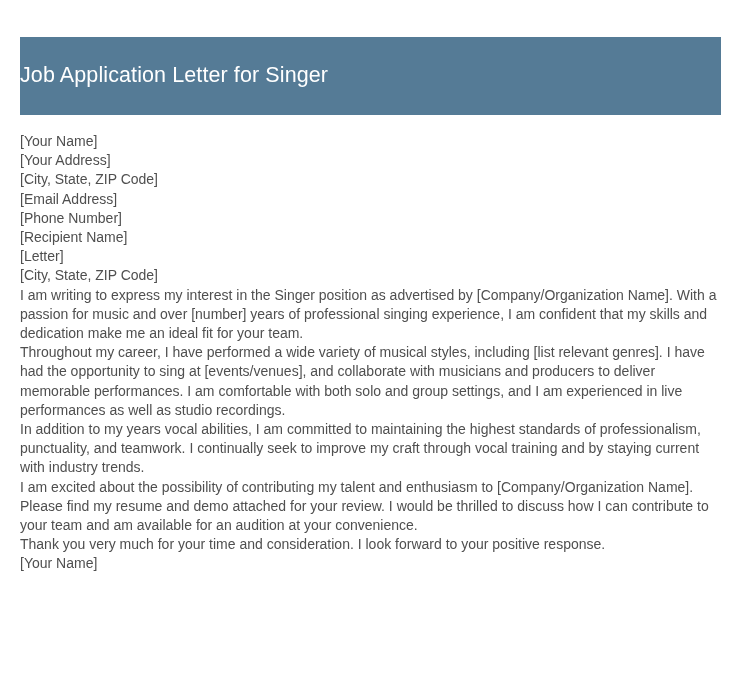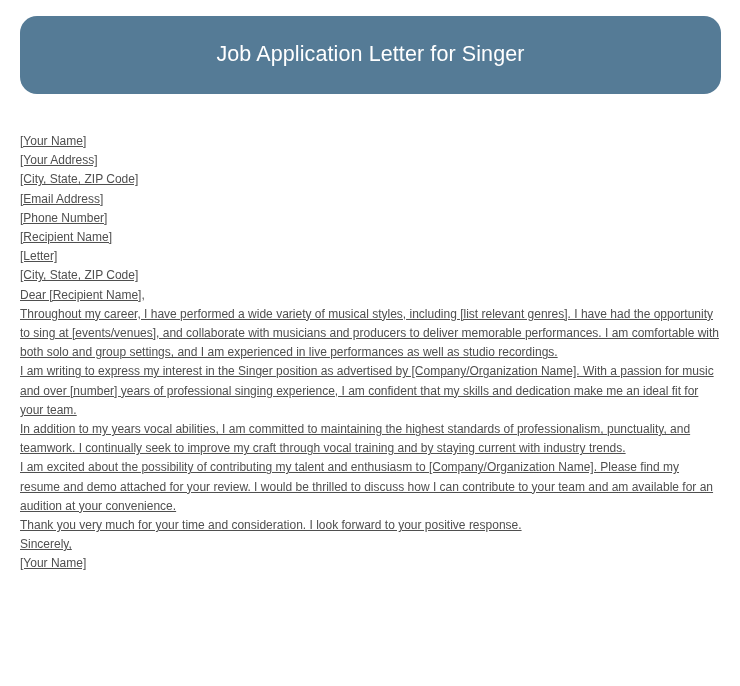--- a/index.html
+++ b/index.html
@@ -18,29 +18,28 @@
     position: relative;
     width: 740px;
     height: 686px;
     background: #ffffff;
   }
 
   
   .header-banner {
     position: absolute;
     left: 20px;
-    top: 16px;
+    top: 37px;
     width: 701px;
     height: 78px;
     background: #557b96;
     display: flex;
     align-items: center;
-    justify-content: center;
+    justify-content: flex-start;
     box-sizing: border-box;
-    border-radius: 17px;
   }
   .header-title {
     color: #ffffff;
     font-size: 21.5px;
     font-weight: 400;
     line-height: 1.2;
     letter-spacing: 0.1px;
     text-align: center;
     white-space: nowrap;
   }
@@ -48,28 +47,27 @@
   
   .letter-body {
     position: absolute;
     left: 20px;
     top: 132px;
     width: 702px;
   }
   .letter-line,
   .letter-para {
     color: #4f4f4f;
-    font-size: 12px;
+    font-size: 14px;
     line-height: 19.2px;
     font-weight: 400;
     margin: 0;
     padding: 0;
     text-align: left;
     word-wrap: break-word;
-    text-decoration: underline;
   }
   .letter-para {
     max-width: 702px;
   }
 </style>
 </head>
 <body>
 
 <div class="page">
 
@@ -81,25 +79,23 @@
 
     <div class="letter-line">[Your Name]</div>
     <div class="letter-line">[Your Address]</div>
     <div class="letter-line">[City, State, ZIP Code]</div>
     <div class="letter-line">[Email Address]</div>
     <div class="letter-line">[Phone Number]</div>
     <div class="letter-line">[Recipient Name]</div>
     <div class="letter-line">[Letter]</div>
     <div class="letter-line">[City, State, ZIP Code]</div>
 
-    <div class="letter-line">Dear [Recipient Name],</div>
 
+    <p class="letter-para">I am writing to express my interest in the Singer position as advertised by [Company/Organization Name]. With a passion for music and over [number] years of professional singing experience, I am confident that my skills and dedication make me an ideal fit for your team.</p>
     <p class="letter-para">Throughout my career, I have performed a wide variety of musical styles, including [list relevant genres]. I have had the opportunity to sing at [events/venues], and collaborate with musicians and producers to deliver memorable performances. I am comfortable with both solo and group settings, and I am experienced in live performances as well as studio recordings.</p>
-    <p class="letter-para">I am writing to express my interest in the Singer position as advertised by [Company/Organization Name]. With a passion for music and over [number] years of professional singing experience, I am confident that my skills and dedication make me an ideal fit for your team.</p>
     <p class="letter-para">In addition to my years vocal abilities, I am committed to maintaining the highest standards of professionalism, punctuality, and teamwork. I continually seek to improve my craft through vocal training and by staying current with industry trends.</p>
     <p class="letter-para">I am excited about the possibility of contributing my talent and enthusiasm to [Company/Organization Name]. Please find my resume and demo attached for your review. I would be thrilled to discuss how I can contribute to your team and am available for an audition at your convenience.</p>
     <p class="letter-para">Thank you very much for your time and consideration. I look forward to your positive response.</p>
 
-    <div class="letter-line">Sincerely,</div>
     <div class="letter-line">[Your Name]</div>
 
   </div>
 </div>
 
 </body></html>

